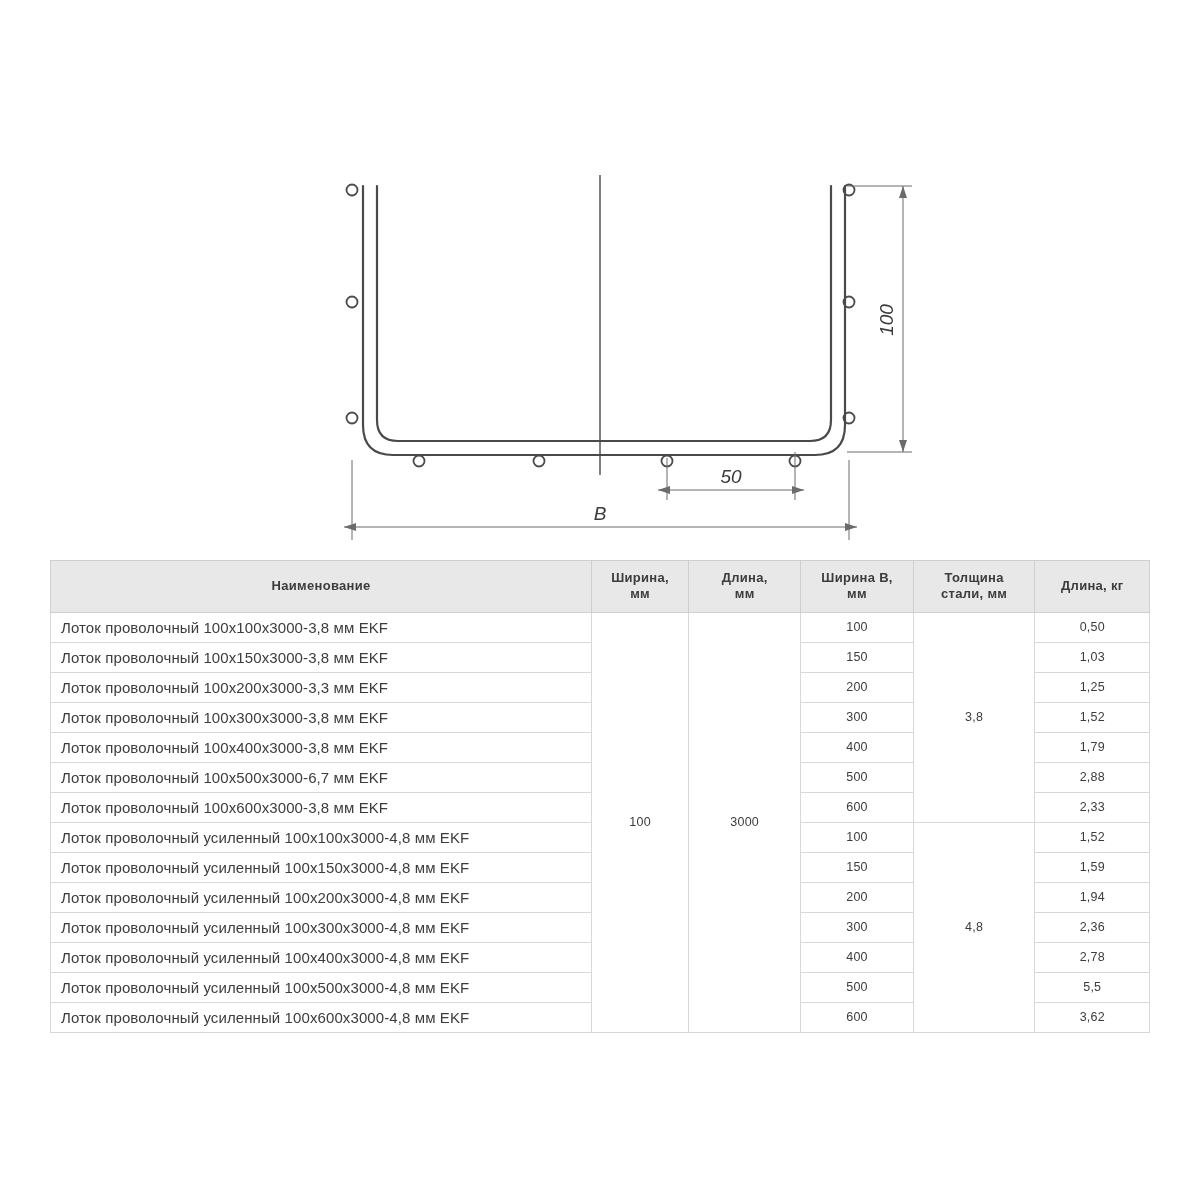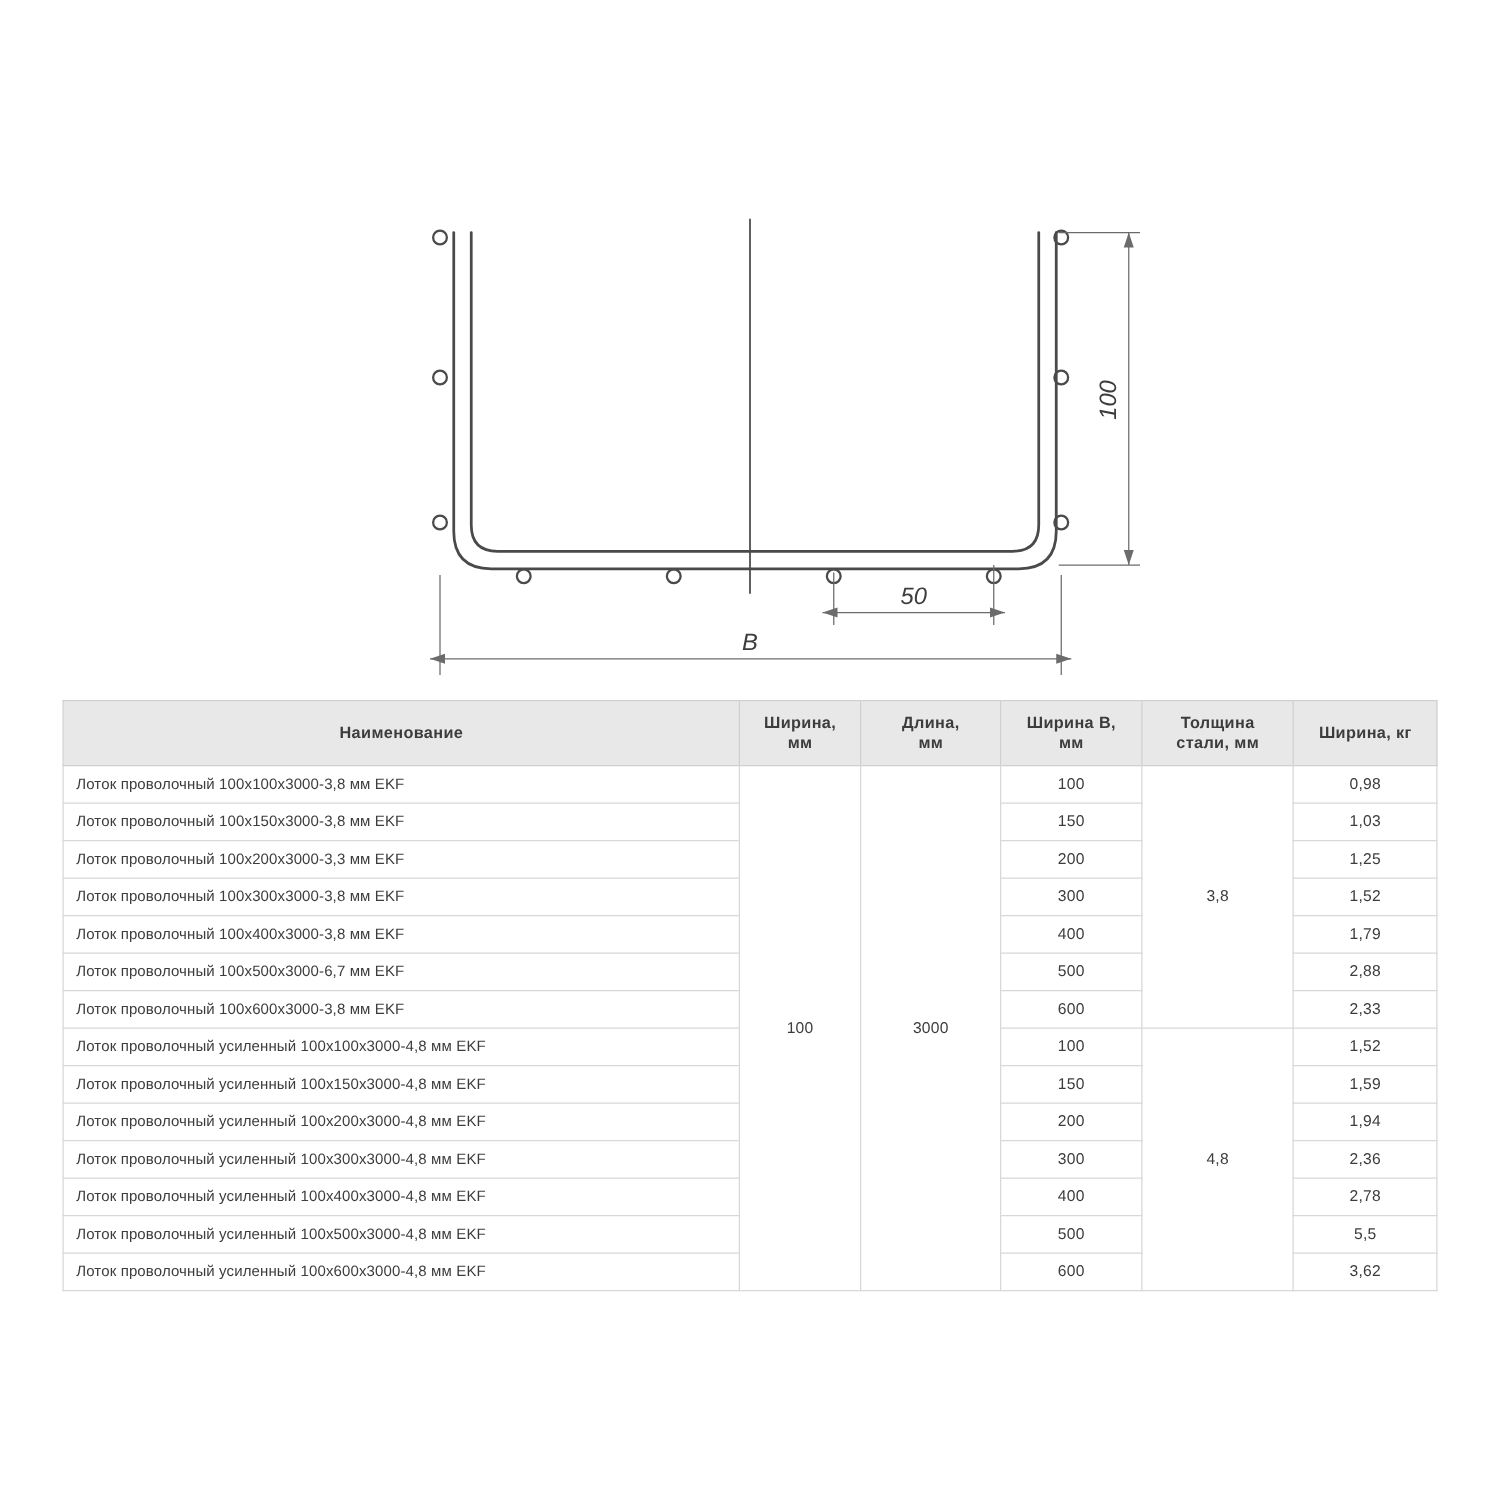--- a/index.html
+++ b/index.html
@@ -57,21 +57,21 @@
     padding: 5px 6px;
     text-align: center;
     height: 19px;
     color: #3c3c3c;
     letter-spacing: 0.2px;
   }
   table.spec td.name {
     text-align: left;
     padding-left: 10px;
     letter-spacing: 0.1px;
-    font-size: 12px;
+    font-size: 15px;
     margin-left: 19px;
   }
   .col-name  { width: 520px; }
   .col-h     { width: 93px; }
   .col-l     { width: 108px; }
   .col-w     { width: 108px; }
   .col-t     { width: 117px; }
   .col-m     { width: 110px; }
 </style>
 </head>
@@ -155,33 +155,33 @@
         </th>
         <th>
           <span>Ширина B,</span><br>
           <span>мм</span>
         </th>
         <th>
           <span>Толщина</span><br>
           <span>стали, мм</span>
         </th>
         <th>
-          <span>Ширина, кг</span>
+          <span>Длина, кг</span>
         </th>
       </tr>
     </thead>
     <tbody>
 
       <tr>
         <td class="name">Лоток проволочный 100х100х3000-3,8 мм EKF</td>
         <td rowspan="14">100</td>
         <td rowspan="14">3000</td>
         <td>100</td>
         <td rowspan="7">3,8</td>
-        <td>0,98</td>
+        <td>0,50</td>
       </tr>
       <tr>
         <td class="name">Лоток проволочный 100х150х3000-3,8 мм EKF</td>
         <td>150</td>
         <td>1,03</td>
       </tr>
       <tr>
         <td class="name">Лоток проволочный 100х200х3000-3,3 мм EKF</td>
         <td>200</td>
         <td>1,25</td>

